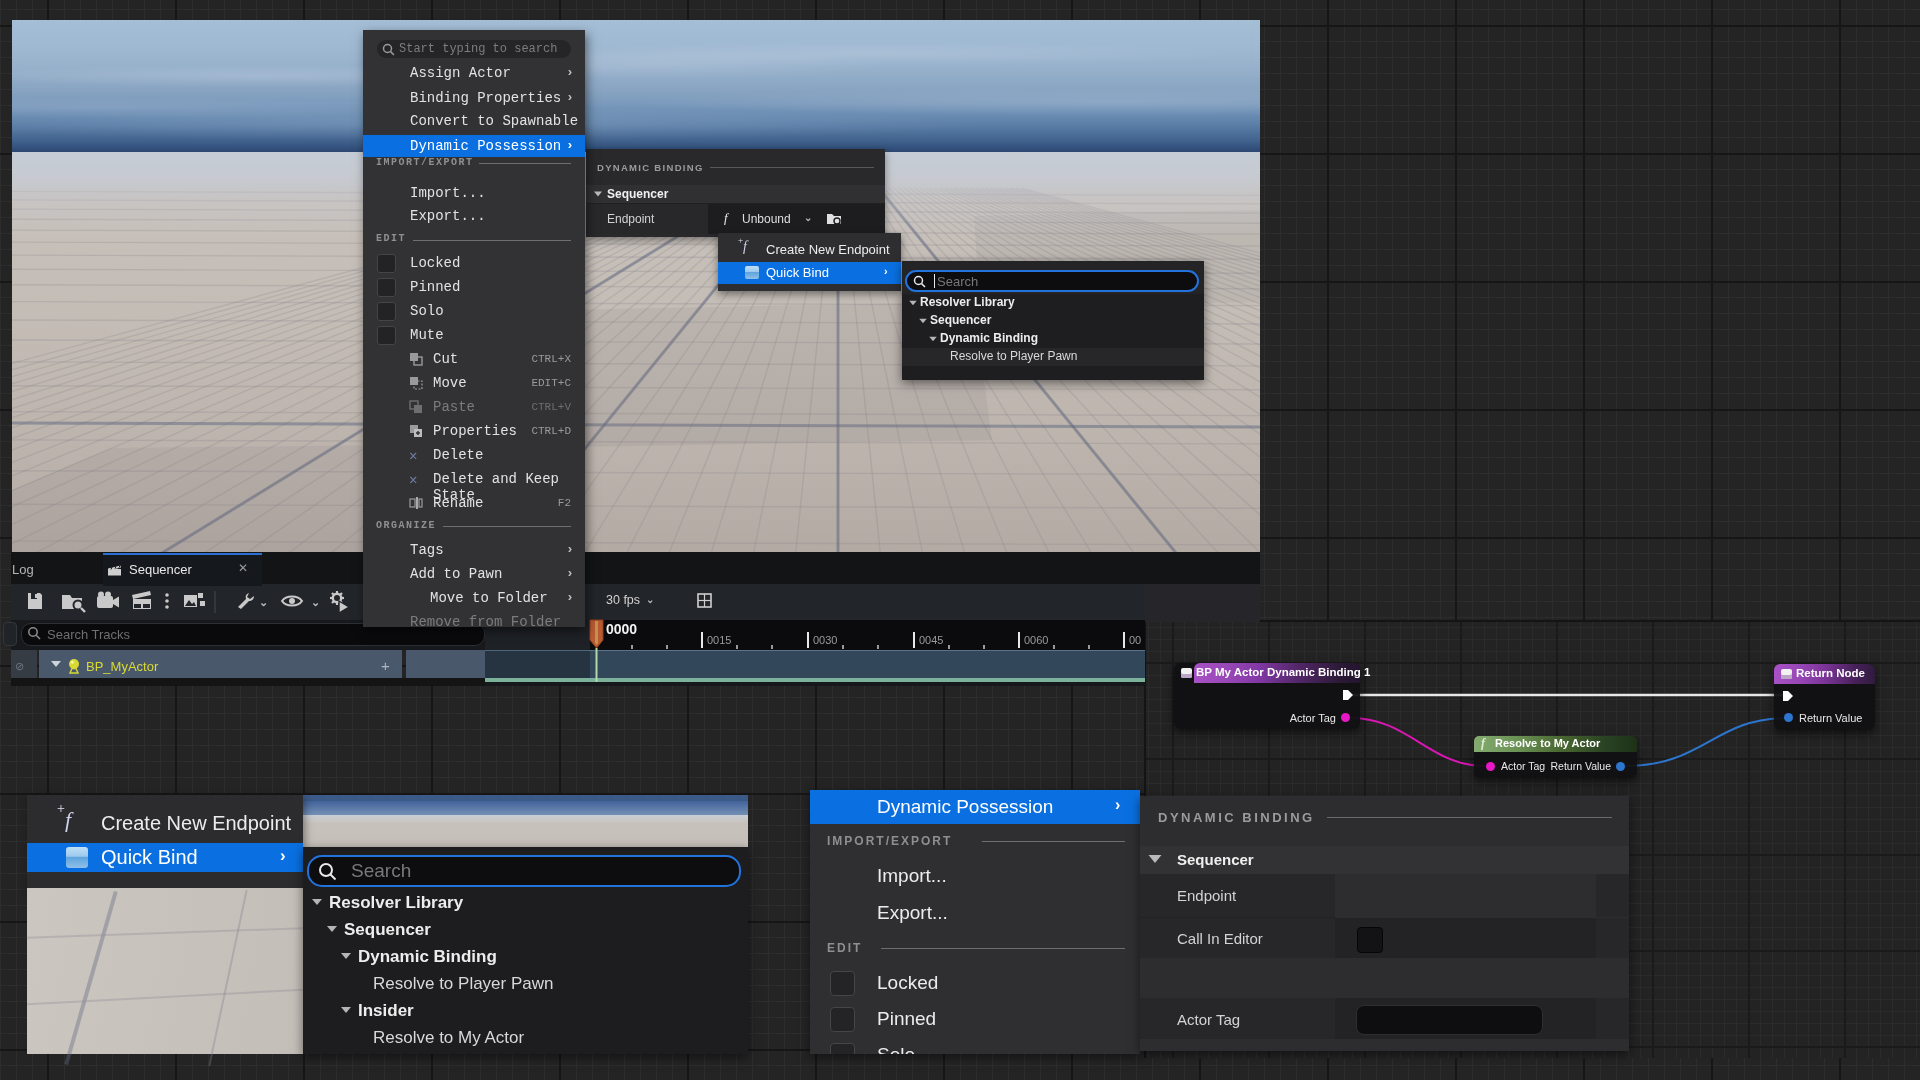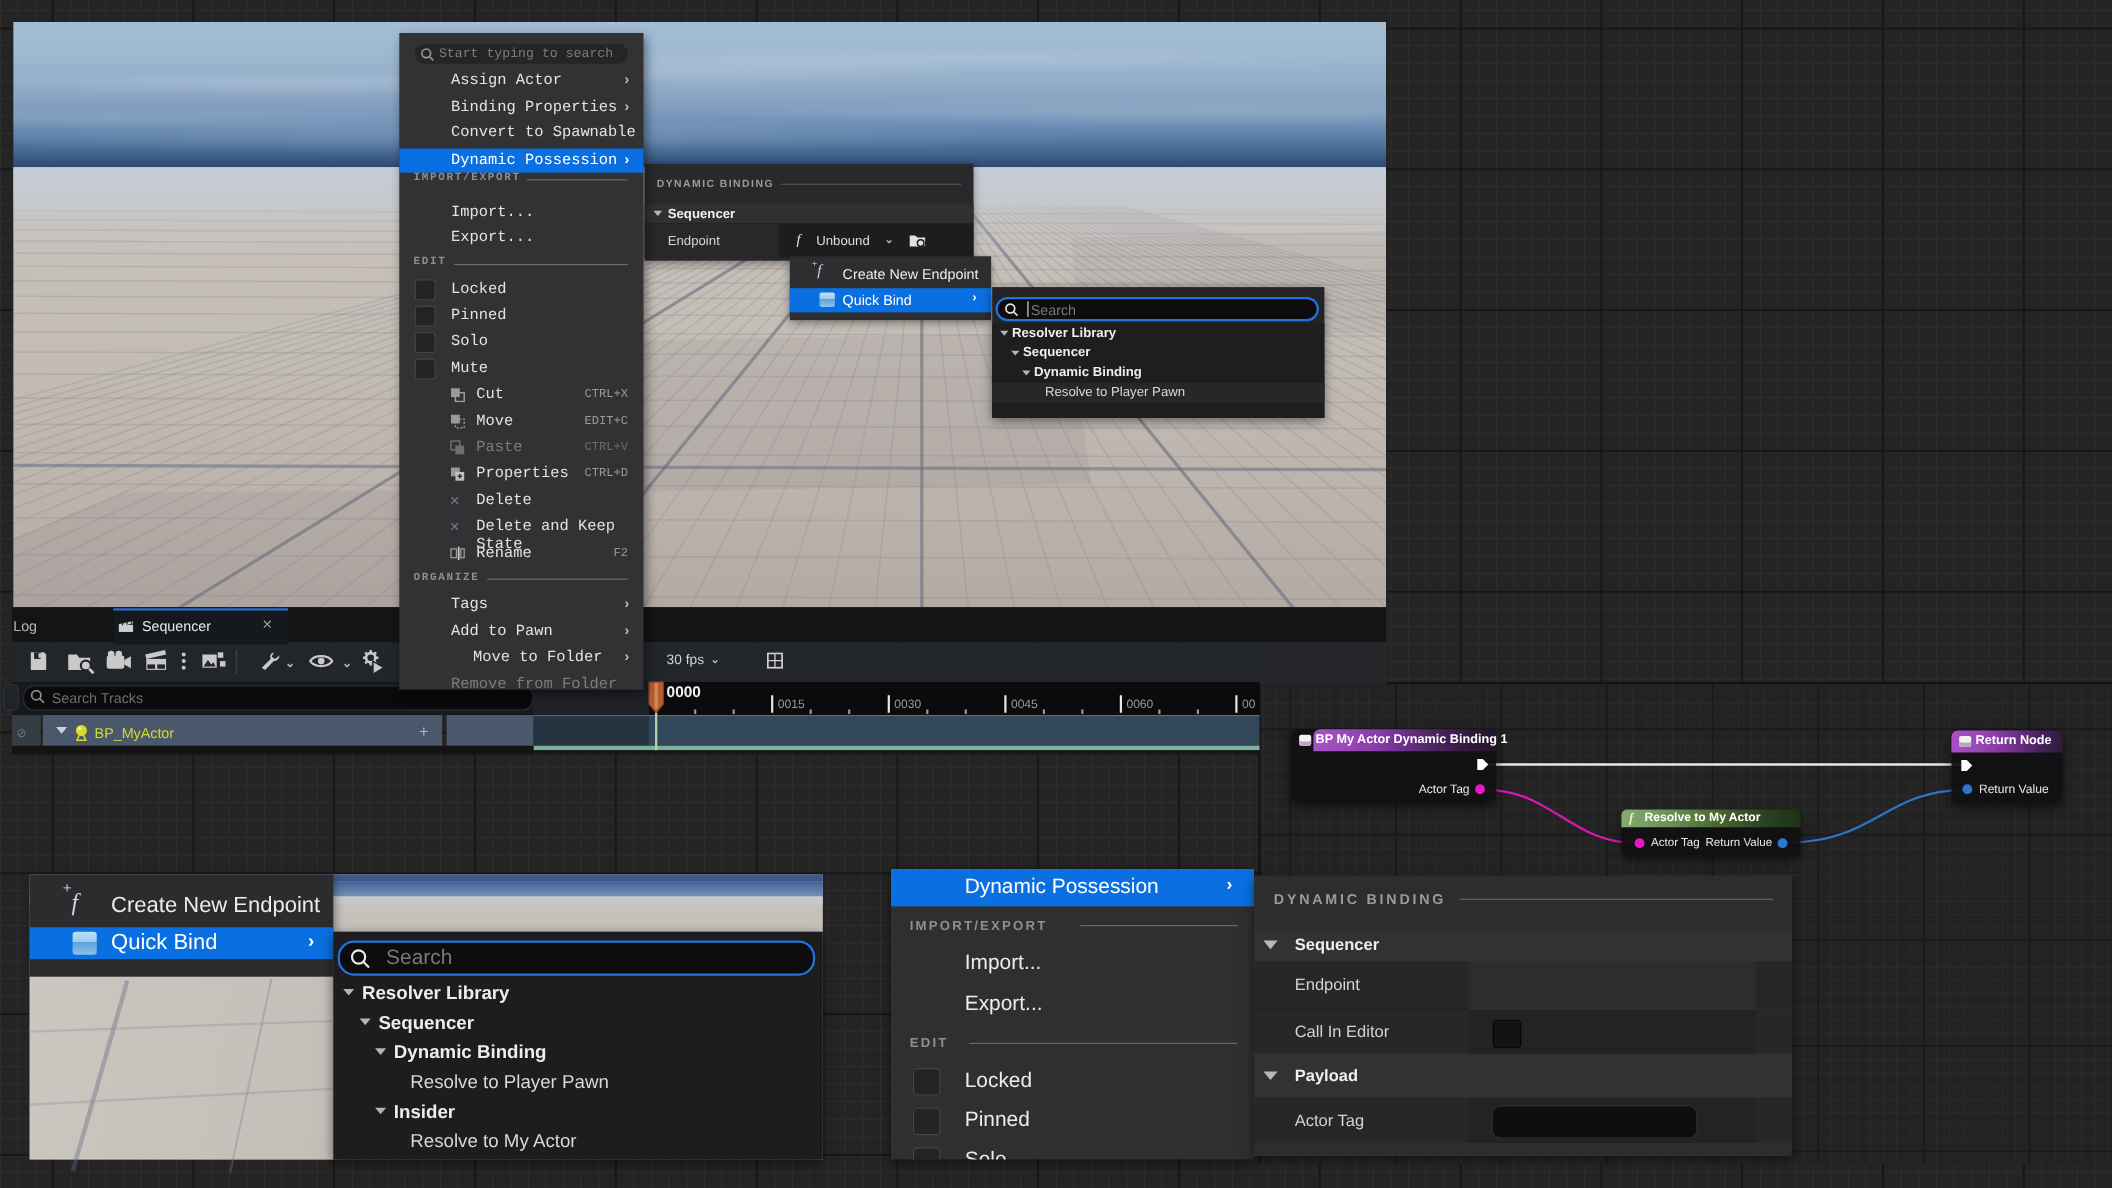--- a/index.html
+++ b/index.html
@@ -569,24 +569,20 @@
     <div class="abs" style="left:37px;top:13px;color:#d3d3d3;font-size:15px;">Endpoint</div>
   </div>
   <div class="abs" style="left:456px;top:78px;width:33px;height:43px;background:#272729;"></div>
   <div class="abs" style="left:0;top:122px;width:195px;height:40px;background:#272729;">
     <div class="abs" style="left:37px;top:12px;color:#d3d3d3;font-size:15px;">Call In Editor</div>
   </div>
   <div class="abs" style="left:195px;top:122px;width:261px;height:40px;background:#232325;">
     <div class="abs" style="left:22px;top:9px;width:24px;height:24px;background:#131315;border:1px solid #060608;border-radius:4px;"></div>
   </div>
   <div class="abs" style="left:456px;top:122px;width:33px;height:40px;background:#272729;"></div>
-  <div class="abs" style="left:0;top:162px;width:489px;height:40px;background:#323234;">
-    <div class="abs trid" style="left:10px;top:17px;border-top-color:#b9b9b9;transform:scale(1.3);"></div>
-    <div class="abs" style="left:37px;top:12px;color:#efefef;font-size:15px;font-weight:bold;">Payload</div>
-  </div>
   <div class="abs" style="left:0;top:202px;width:195px;height:41px;background:#272729;">
     <div class="abs" style="left:37px;top:13px;color:#d3d3d3;font-size:15px;">Actor Tag</div>
   </div>
   <div class="abs" style="left:195px;top:202px;width:261px;height:41px;background:#232325;">
     <div class="abs" style="left:21px;top:7px;width:185px;height:28px;background:#0e0e10;border:1px solid #2e2e30;border-radius:8px;"></div>
   </div>
   <div class="abs" style="left:456px;top:202px;width:33px;height:41px;background:#272729;"></div>
 </div>
 
 </body></html>

